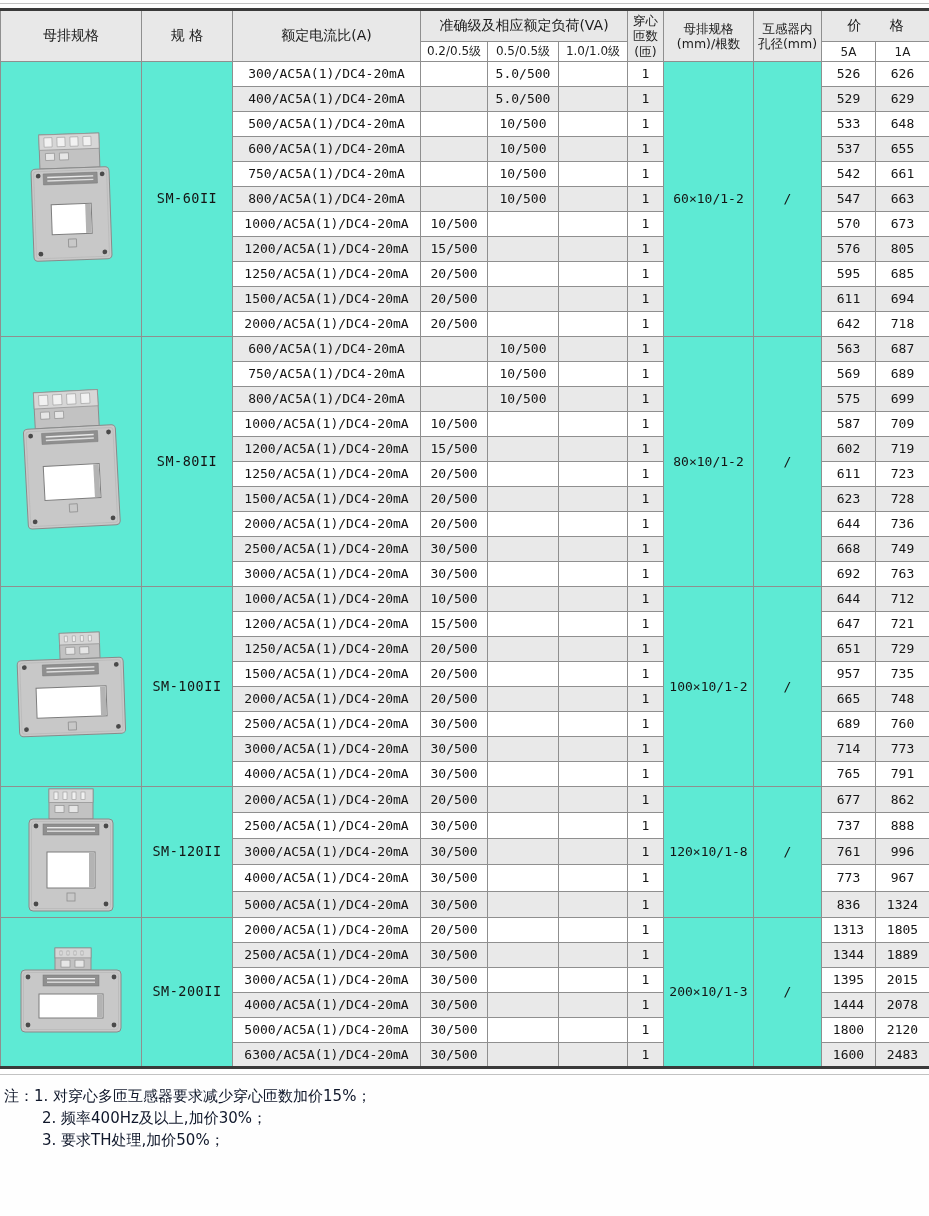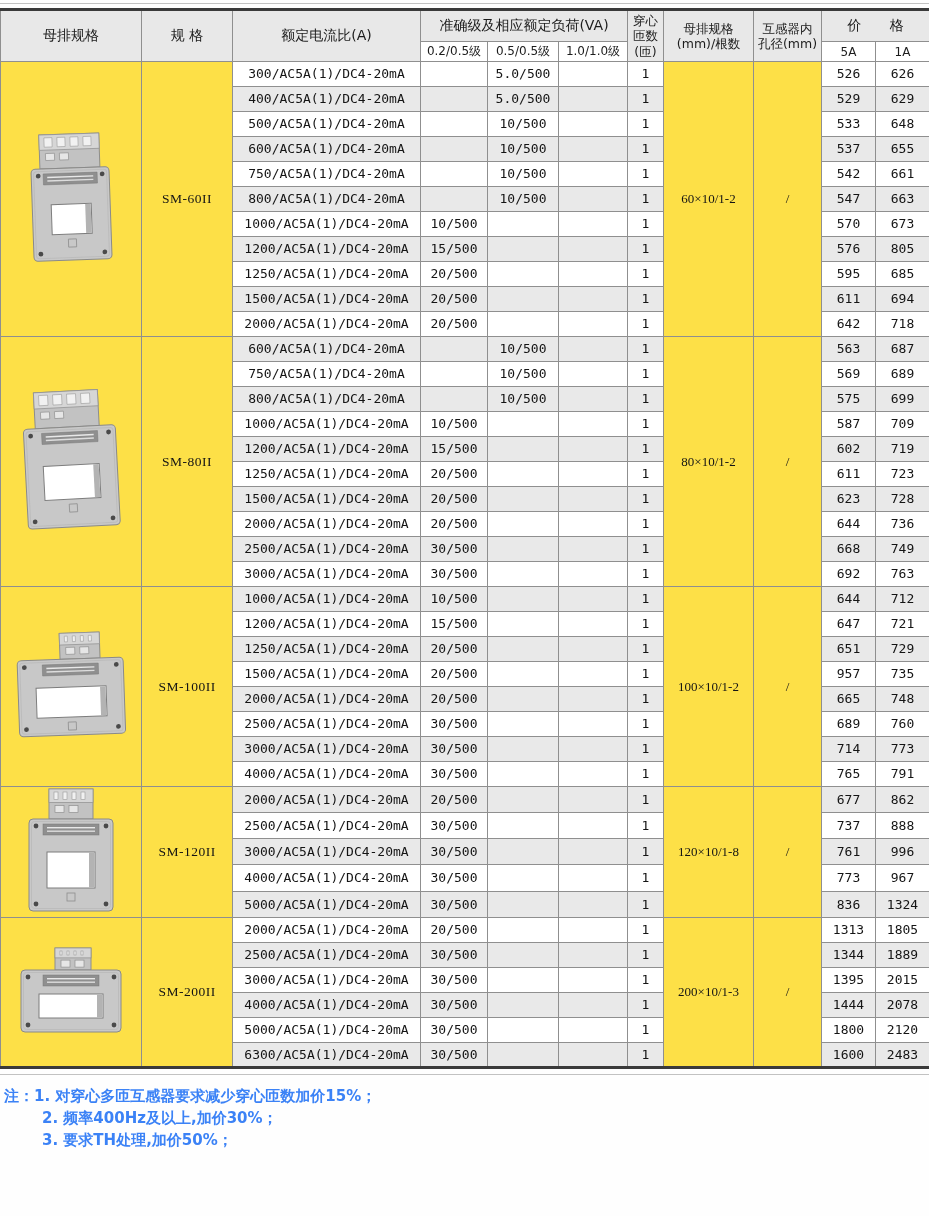--- a/index.html
+++ b/index.html
@@ -25,26 +25,26 @@
   thead tr.h1 th { height:30px; }
   thead tr.h2 th { height:14px; background:#ffffff; font-size:12px; }
   thead th.ml { white-space:pre-line; font-size:12.5px; line-height:1.22; padding:2px 1px; }
   thead th.wide-gap { letter-spacing:12px; text-indent:12px; }
 
   tbody td {
     height:25px; font-family:"DejaVu Sans Mono","Liberation Mono",monospace;
     font-size:13px; line-height:1; background:#ffffff;
   }
   tbody tr.odd td.data { background:#e9e9e9; }
-  tbody td.merged { background:#fde047;font-family:Liberation Serif, serif; }
+  tbody td.merged { background:#5eead4; }
   tbody td.spec-cell { font-size:13.5px; letter-spacing:0.5px; }
   tbody td.photo-cell { padding:0; }
   tbody td.photo-cell svg { display:block; margin:0 auto; }
 
-  .notes { margin:10px 0 0 4px; font-size:15px; line-height:22px; color:#3b82f6;font-weight:bold; }
+  .notes { margin:10px 0 0 4px; font-size:15px; line-height:22px; color:#0f172a; }
   .note-line { white-space:nowrap; }
   .note-line.rest { margin-left:38px; }
   .note-prefix { }
 </style>
 </head>
 <body>
 
 <div class="page">
   <div class="top-rule"></div>
 

